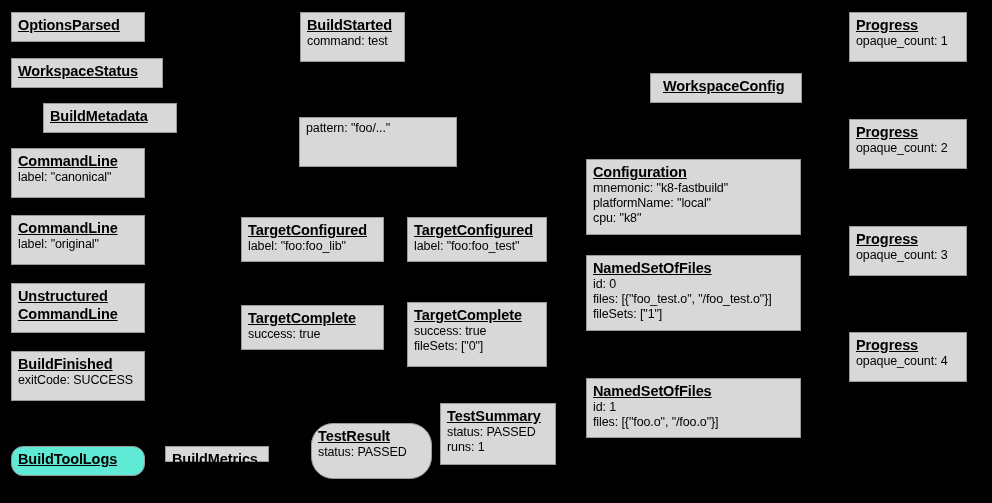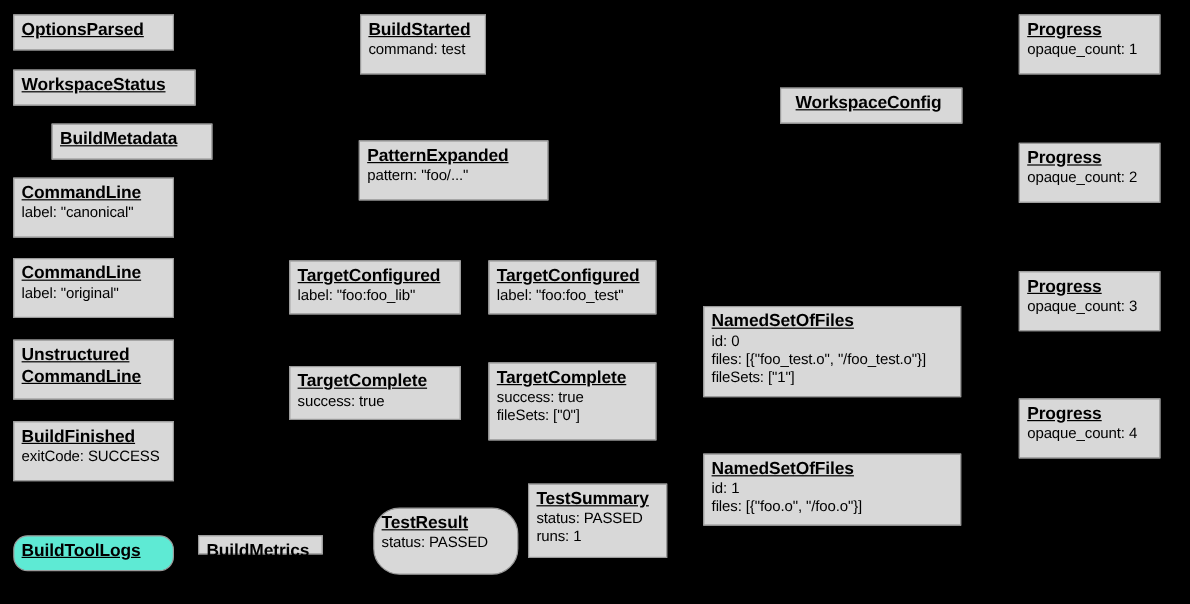--- a/index.html
+++ b/index.html
@@ -74,21 +74,20 @@
       <div class="node-title">BuildToolLogs</div>
     </div>
     <div class="node" style="left: 165px; top: 446px; width: 104px; height: 16px; background: rgb(216, 216, 216); border-color: rgb(154, 154, 154); color: rgb(0, 0, 0);">
       <div class="node-title">BuildMetrics</div>
     </div>
     <div class="node" style="left: 300px; top: 12px; width: 105px; height: 50px; background: rgb(216, 216, 216); border-color: rgb(154, 154, 154); color: rgb(0, 0, 0);">
       <div class="node-title">BuildStarted</div>
       <div class="node-fields">command: test</div>
     </div>
     <div class="node" style="left: 299px; top: 117px; width: 158px; height: 50px; background: rgb(216, 216, 216); border-color: rgb(154, 154, 154); color: rgb(0, 0, 0);">
-      <div class="node-title">PatternExpanded</div>
       <div class="node-fields">pattern: "foo/..."</div>
     </div>
     <div class="node" style="left: 241px; top: 217px; width: 143px; height: 45px; background: rgb(216, 216, 216); border-color: rgb(154, 154, 154); color: rgb(0, 0, 0);">
       <div class="node-title">TargetConfigured</div>
       <div class="node-fields">label: "foo:foo_lib"</div>
     </div>
     <div class="node" style="left: 407px; top: 217px; width: 140px; height: 45px; background: rgb(216, 216, 216); border-color: rgb(154, 154, 154); color: rgb(0, 0, 0);">
       <div class="node-title">TargetConfigured</div>
       <div class="node-fields">label: "foo:foo_test"</div>
     </div>
@@ -106,20 +105,26 @@
       <div class="node-fields">status: PASSED</div>
     </div>
     <div class="node" style="left: 440px; top: 403px; width: 116px; height: 62px; background: rgb(216, 216, 216); border-color: rgb(154, 154, 154); color: rgb(0, 0, 0);">
       <div class="node-title">TestSummary</div>
       <div class="node-fields">status: PASSED
 runs: 1</div>
     </div>
     <div class="node" style="left: 650px; top: 73px; width: 152px; height: 30px; background: rgb(216, 216, 216); border-color: rgb(154, 154, 154); color: rgb(0, 0, 0); padding-left: 12px;">
       <div class="node-title">WorkspaceConfig</div>
     </div>
+    <div class="node" style="left: 586px; top: 159px; width: 215px; height: 76px; background: rgb(216, 216, 216); border-color: rgb(154, 154, 154); color: rgb(0, 0, 0);">
+      <div class="node-title">Configuration</div>
+      <div class="node-fields">mnemonic: "k8-fastbuild"
+platformName: "local"
+cpu: "k8"</div>
+    </div>
     <div class="node" style="left: 586px; top: 255px; width: 215px; height: 76px; background: rgb(216, 216, 216); border-color: rgb(154, 154, 154); color: rgb(0, 0, 0);">
       <div class="node-title">NamedSetOfFiles</div>
       <div class="node-fields">id: 0
 files: [{"foo_test.o", "/foo_test.o"}]
 fileSets: ["1"]</div>
     </div>
     <div class="node" style="left: 586px; top: 378px; width: 215px; height: 60px; background: rgb(216, 216, 216); border-color: rgb(154, 154, 154); color: rgb(0, 0, 0);">
       <div class="node-title">NamedSetOfFiles</div>
       <div class="node-fields">id: 1
 files: [{"foo.o", "/foo.o"}]</div>

